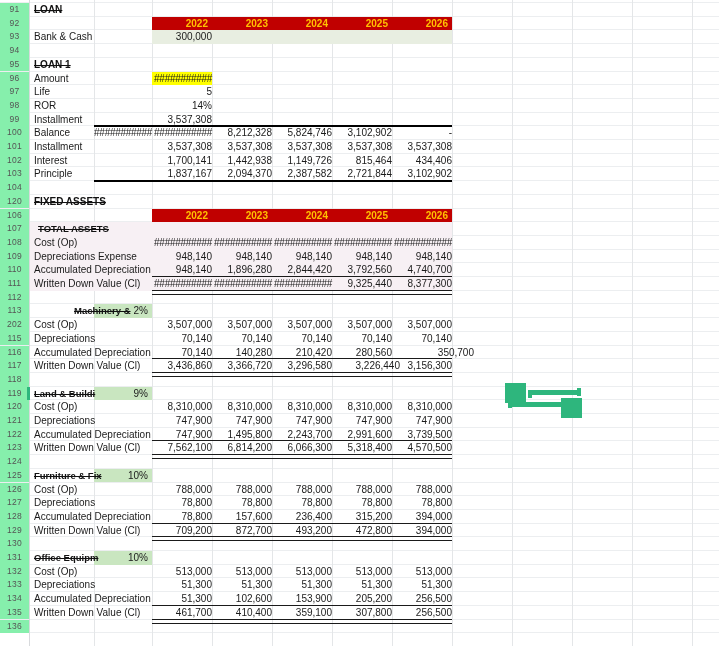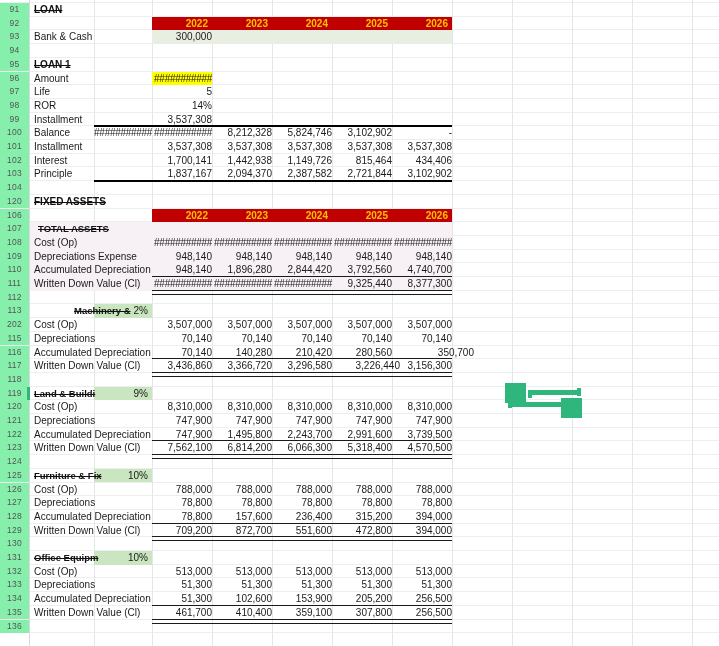--- a/index.html
+++ b/index.html
@@ -332,21 +332,21 @@
     <div class="cell lbl " style="left:34px;top:509.9px;">Accumulated Depreciation</div>
     <div class="cell num" style="left:152px;top:509.9px;width:60px;">78,800</div>
     <div class="cell num" style="left:212px;top:509.9px;width:60px;">157,600</div>
     <div class="cell num" style="left:272px;top:509.9px;width:60px;">236,400</div>
     <div class="cell num" style="left:332px;top:509.9px;width:60px;">315,200</div>
     <div class="cell num" style="left:392px;top:509.9px;width:60px;">394,000</div>
     <div class="rule" style="left:152px;top:522.6px;width:300px;"></div>
     <div class="cell lbl " style="left:34px;top:523.6px;">Written Down Value (Cl)</div>
     <div class="cell num" style="left:152px;top:523.6px;width:60px;">709,200</div>
     <div class="cell num" style="left:212px;top:523.6px;width:60px;">872,700</div>
-    <div class="cell num" style="left:272px;top:523.6px;width:60px;">551,600</div>
+    <div class="cell num" style="left:272px;top:523.6px;width:60px;">493,200</div>
     <div class="cell num" style="left:332px;top:523.6px;width:60px;">472,800</div>
     <div class="cell num" style="left:392px;top:523.6px;width:60px;">394,000</div>
     <div class="dbl" style="left:152px;top:536.3px;width:300px;"></div>
     <div class="cell lbl sect2" style="left:34px;top:551.0px;">Office Equipm</div>
     <div class="cell num" style="left:94px;top:551.0px;width:54px;">10%</div>
     <div class="cell lbl " style="left:34px;top:564.7px;">Cost (Op)</div>
     <div class="cell num" style="left:152px;top:564.7px;width:60px;">513,000</div>
     <div class="cell num" style="left:212px;top:564.7px;width:60px;">513,000</div>
     <div class="cell num" style="left:272px;top:564.7px;width:60px;">513,000</div>
     <div class="cell num" style="left:332px;top:564.7px;width:60px;">513,000</div>

